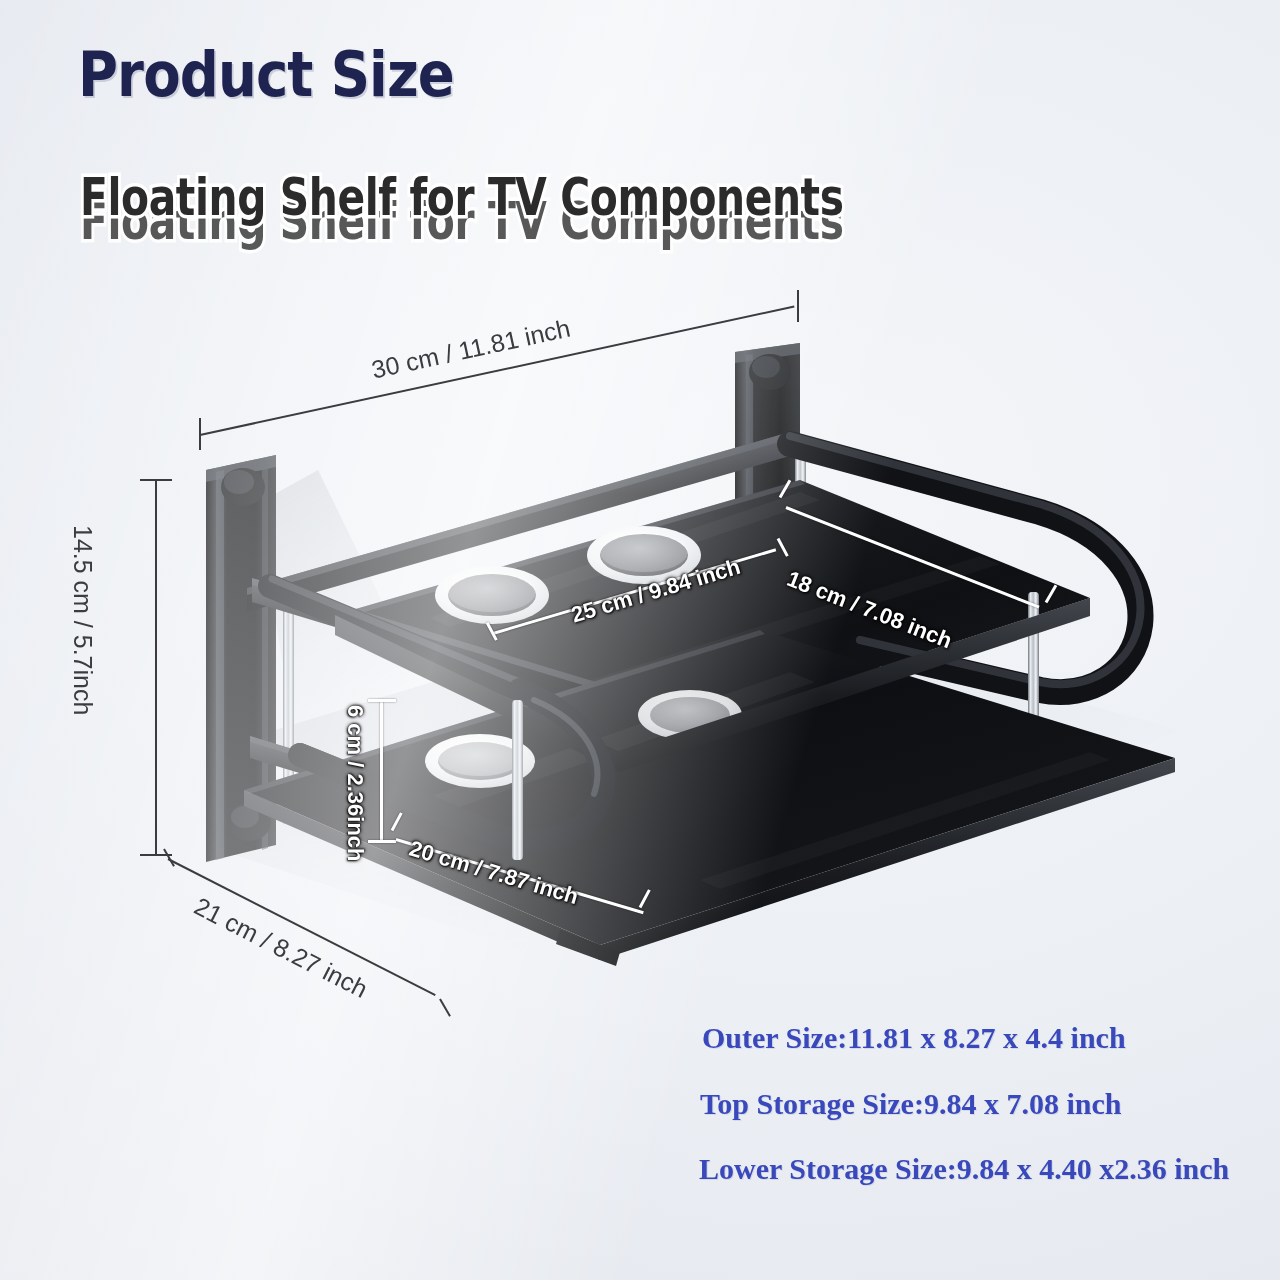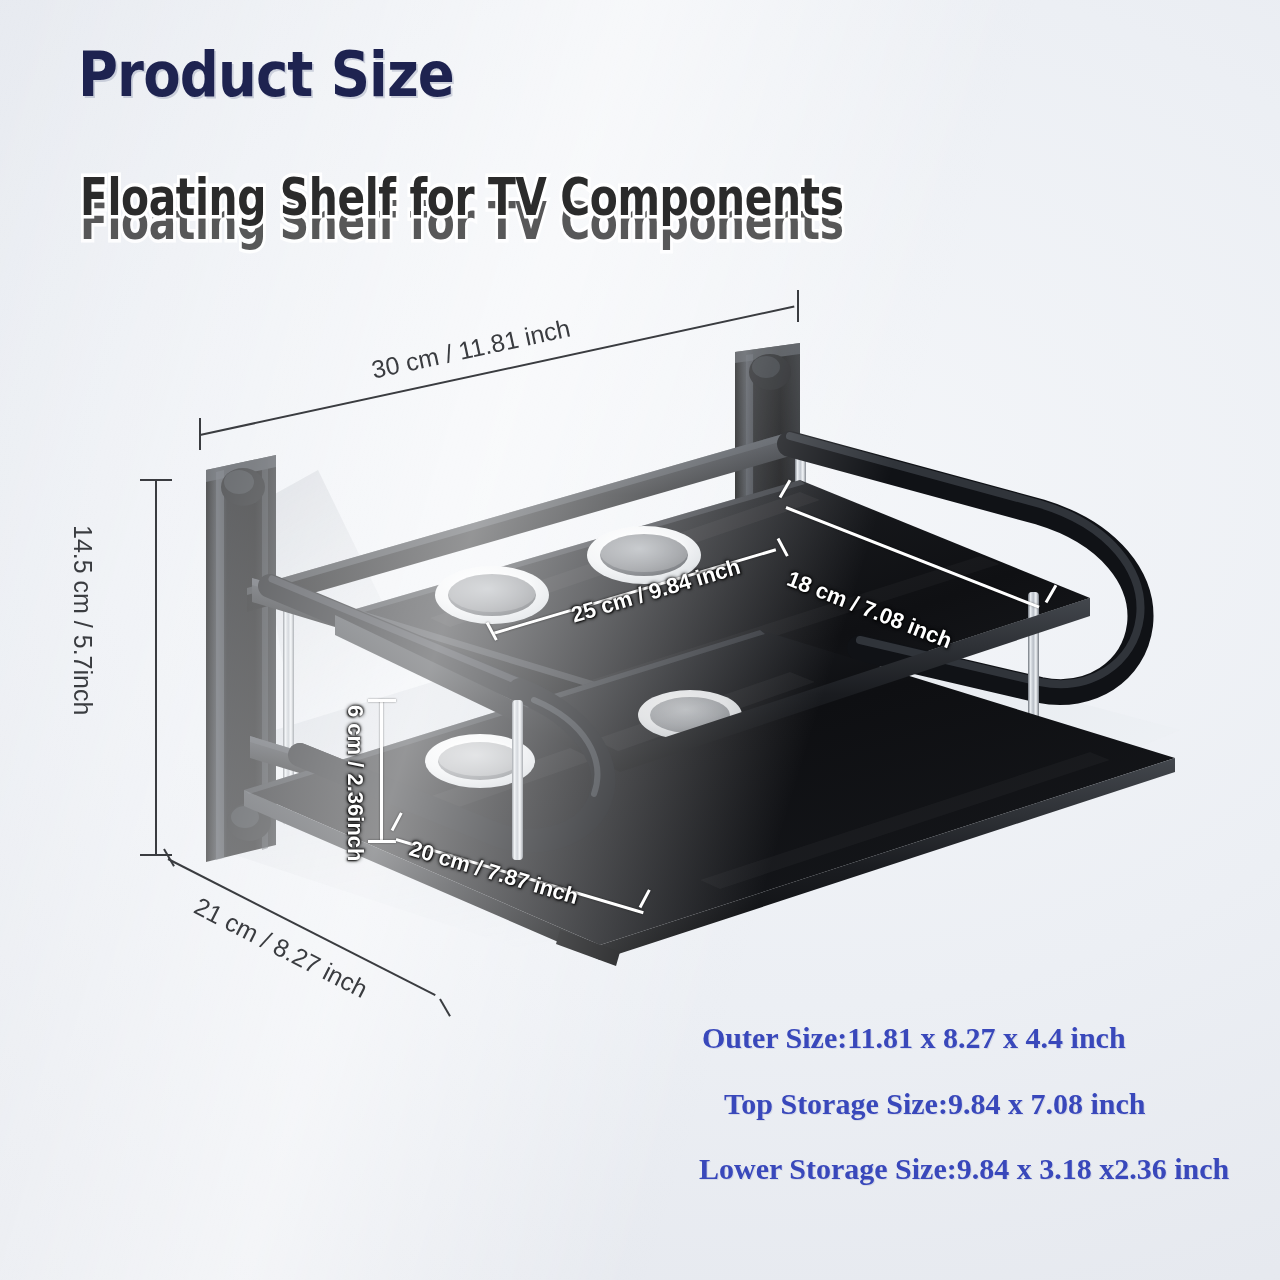--- a/index.html
+++ b/index.html
@@ -52,21 +52,21 @@
 
   
   .spec{
     position:absolute;left:702px;
     font-family:"Liberation Serif", serif;
     font-weight:bold;font-size:30px;
     color:#3948bb;white-space:nowrap;
     text-shadow:1px 1px 0 rgba(150,160,200,.25);
   }
   #spec0{top:1021px;}
-  #spec1{top:1087px;left:724px;}
+  #spec1{top:1087px;left:700px;}
   #spec2{top:1152px;left:699px;}
   .footnote{
     position:absolute;left:652px;top:1231px;
     font-size:25px;color:#57595c;white-space:nowrap;
     font-family:"Liberation Sans", sans-serif;
   }
 
   
   .dimtext-dark{
     position:absolute;color:#3a3c40;font-size:25px;white-space:nowrap;
@@ -325,16 +325,16 @@
   </div>
 
   <div class="title">Product Size</div>
   <div class="subtitle-wrap">
     <div class="subtitle-ghost">Floating Shelf for TV Components</div>
     <div class="subtitle">Floating Shelf for TV Components</div>
   </div>
 
   <div class="spec" id="spec0">Outer Size:11.81 x 8.27 x 4.4 inch</div>
   <div class="spec" id="spec1">Top Storage Size:9.84 x 7.08 inch</div>
-  <div class="spec" id="spec2">Lower Storage Size:9.84 x 3.18 x2.36 inch</div>
+  <div class="spec" id="spec2">Lower Storage Size:9.84 x 4.40 x2.36 inch</div>
 
 
 </div>
 
 </body></html>

